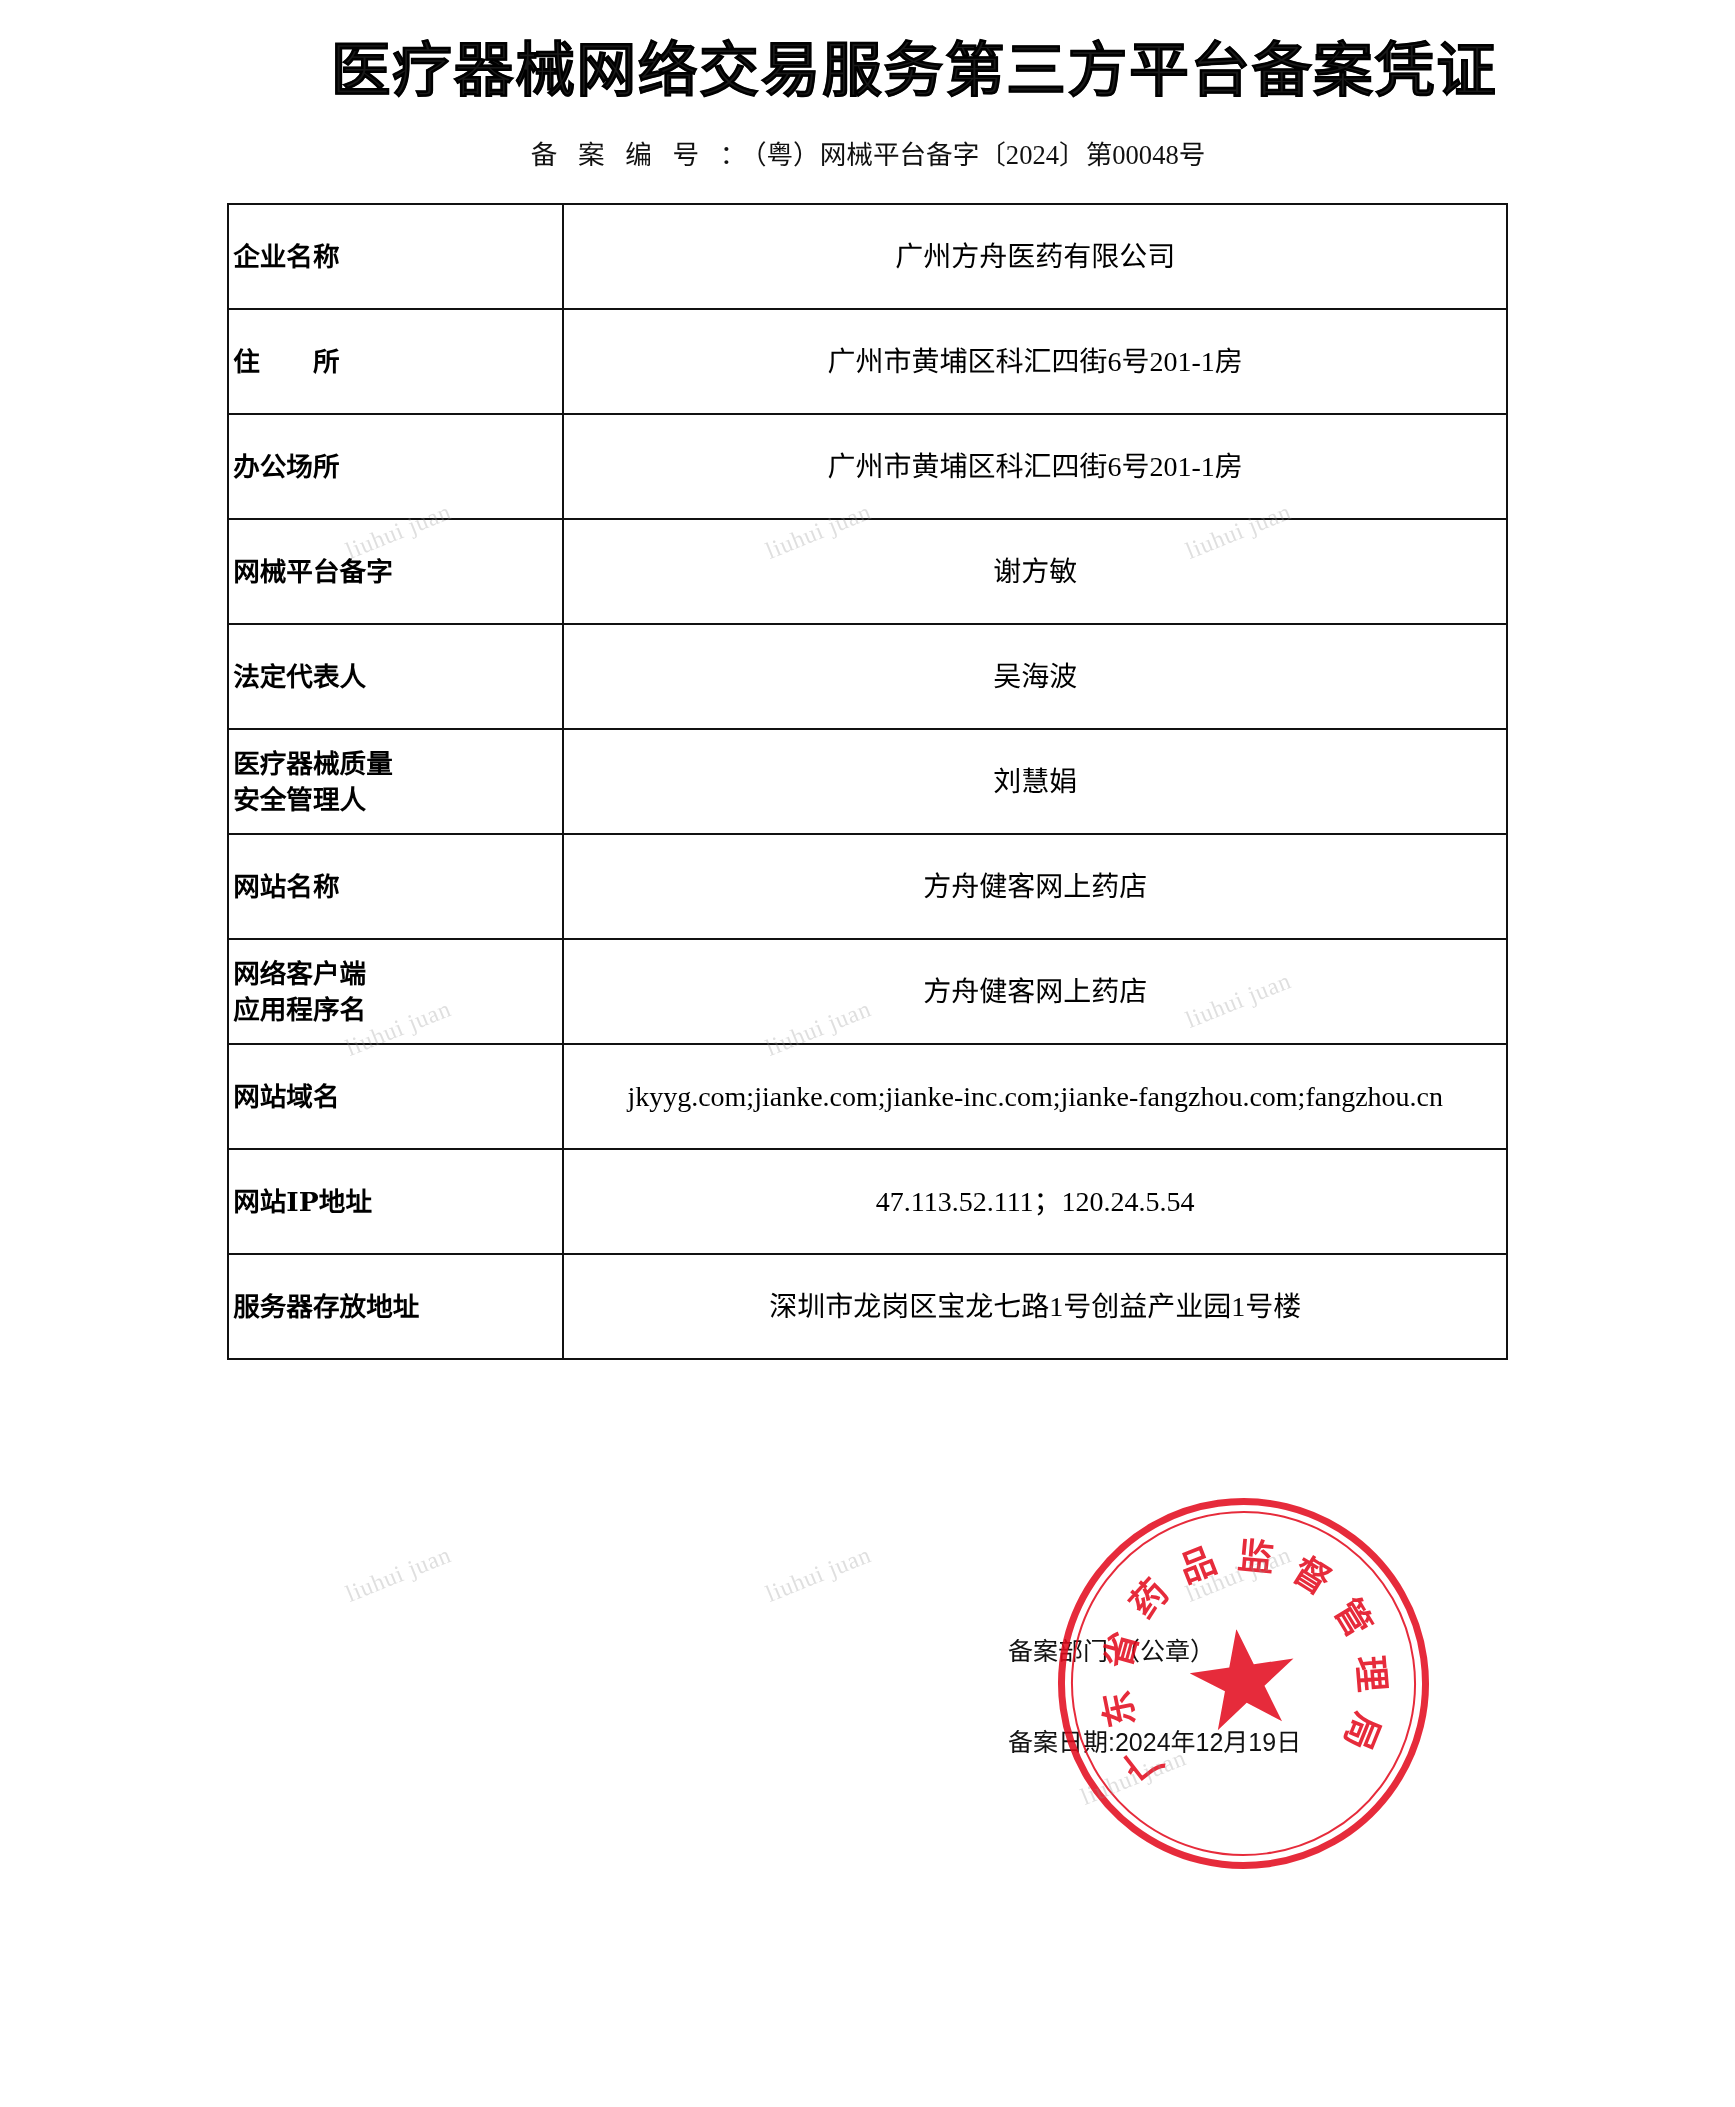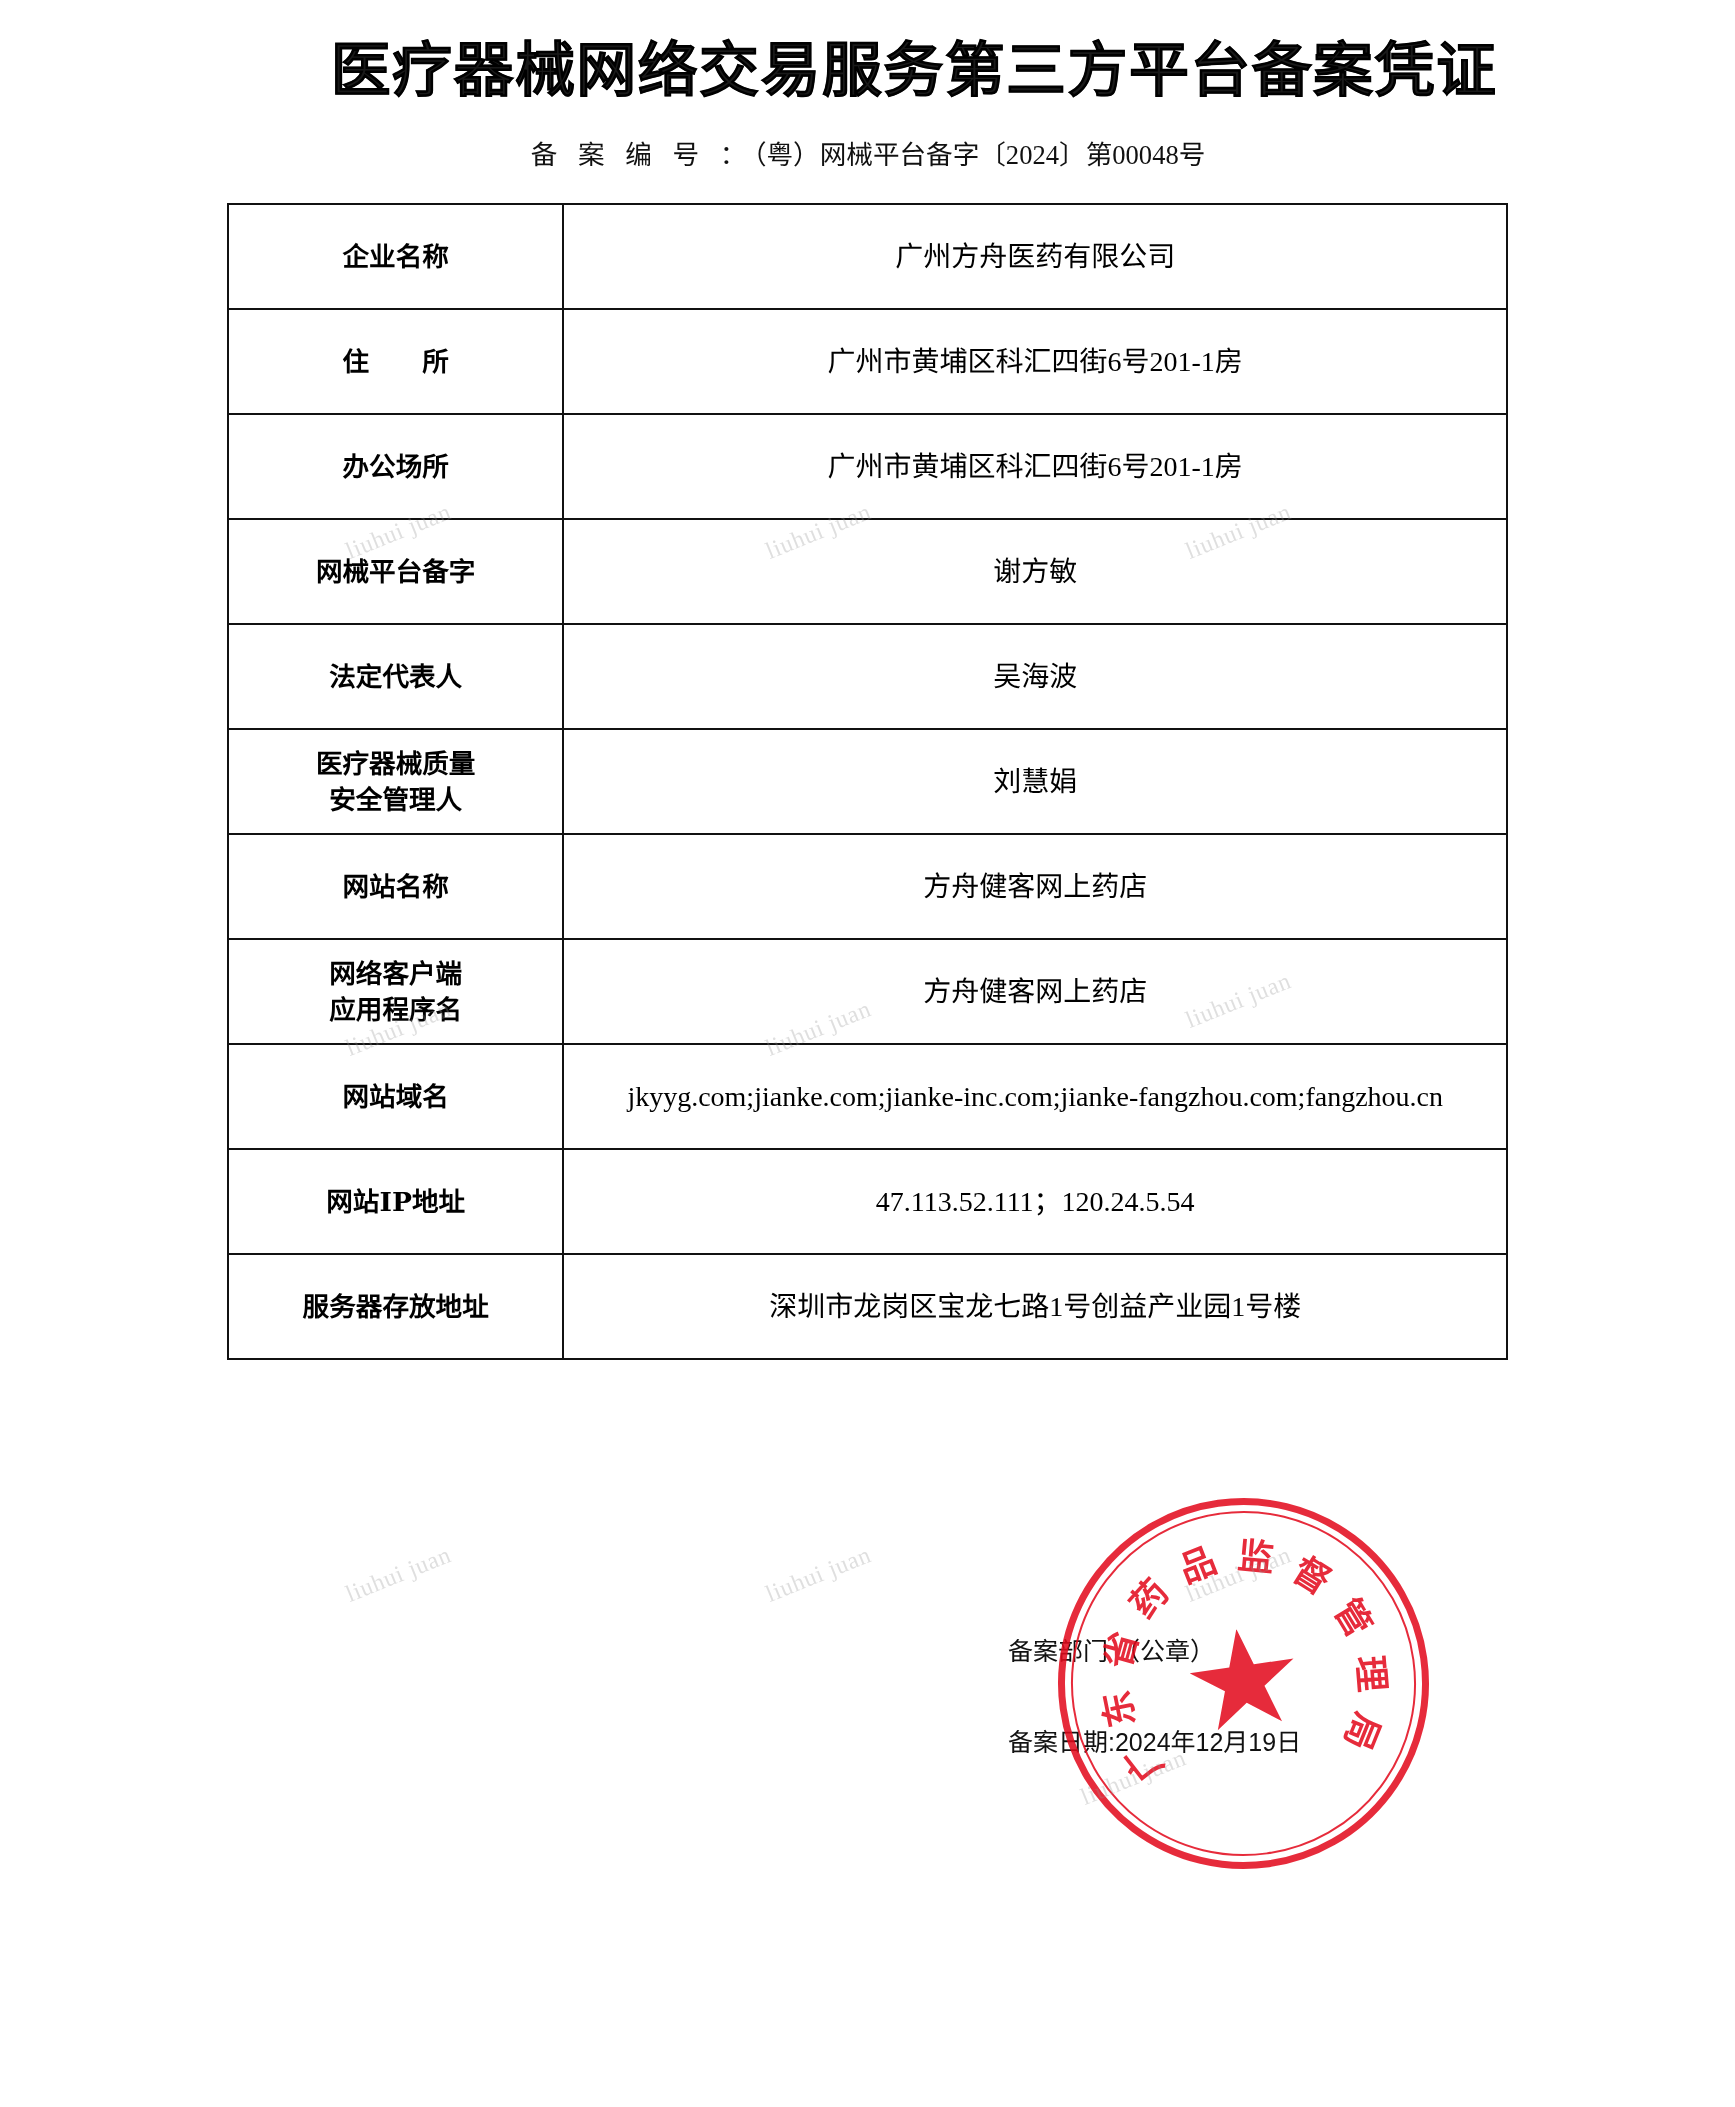--- a/index.html
+++ b/index.html
@@ -60,21 +60,20 @@
     border-collapse: collapse;
     table-layout: fixed;
   }
   .cert-table td {
     border: 2.1px solid #111;
     padding: 0;
     vertical-align: middle;
   }
   .cert-table td.key {
     width: 325px;
-    text-align: center;
     font-weight: bold;
     font-size: 26.6px;
     font-family: "DejaVu Serif", "Liberation Serif", serif;
     line-height: 1.35;
     padding: 11.2px 4.2px;
   }
   .cert-table td.val {
     text-align: center;
     font-size: 28px;
     font-family: "Liberation Serif", serif;

